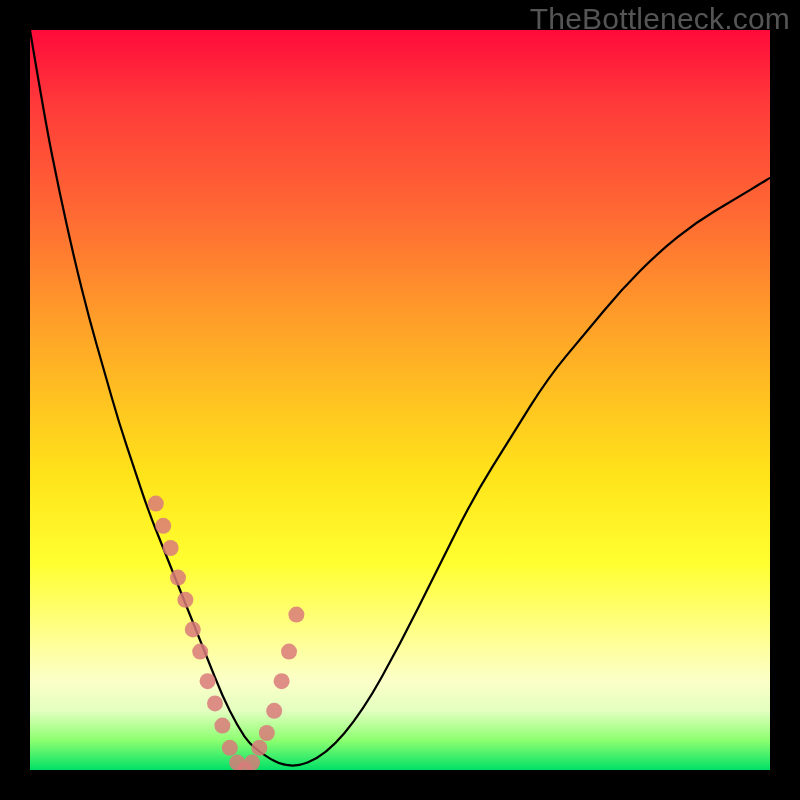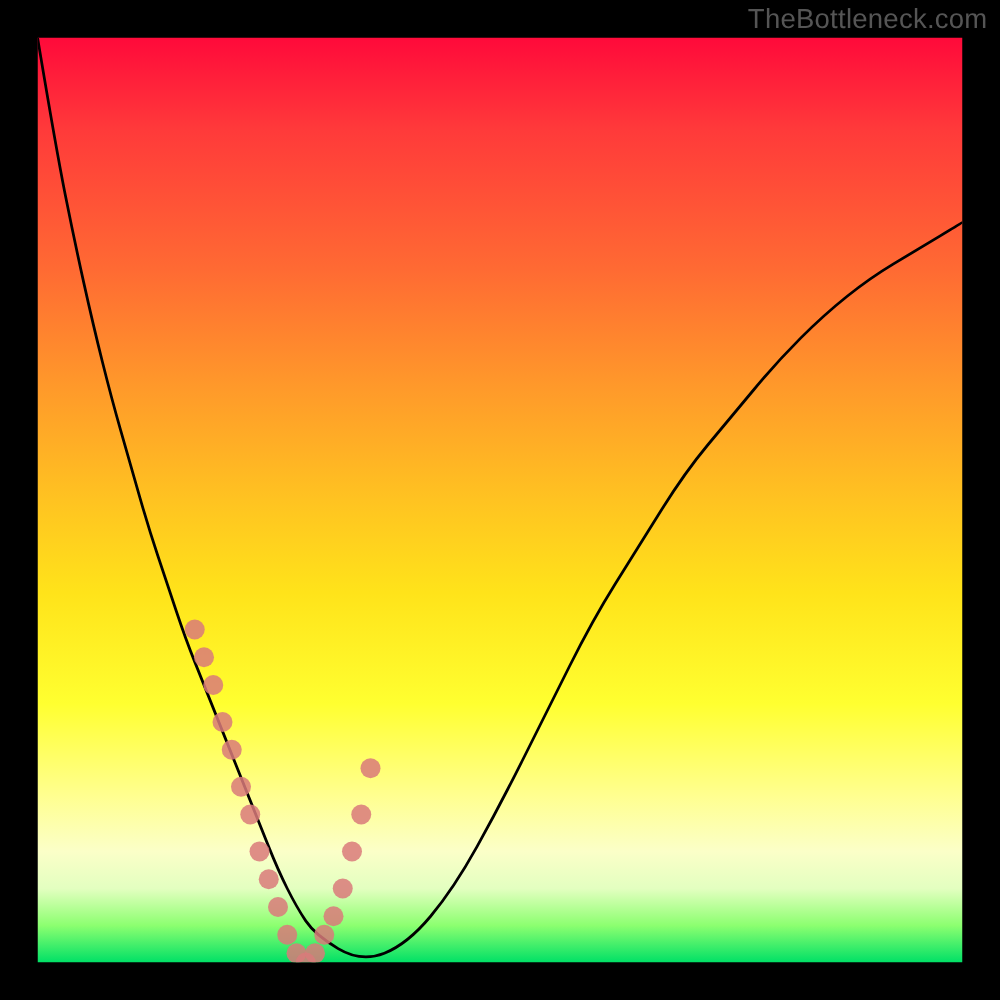--- a/index.html
+++ b/index.html
@@ -51,21 +51,21 @@
     left: 0;
     top: 0;
     width: 740px;
     height: 740px;
   }
   .watermark {
     position: absolute;
     top: 2px;
     right: 10px;
     color: #555;
-    font-size: 22px;
+    font-size: 30px;
     font-weight: 500;
     letter-spacing: 0.2px;
     user-select: none;
   }
 </style>
 </head>
 <body>
 
 <div class="frame">
   <div class="watermark">TheBottleneck.com</div>

